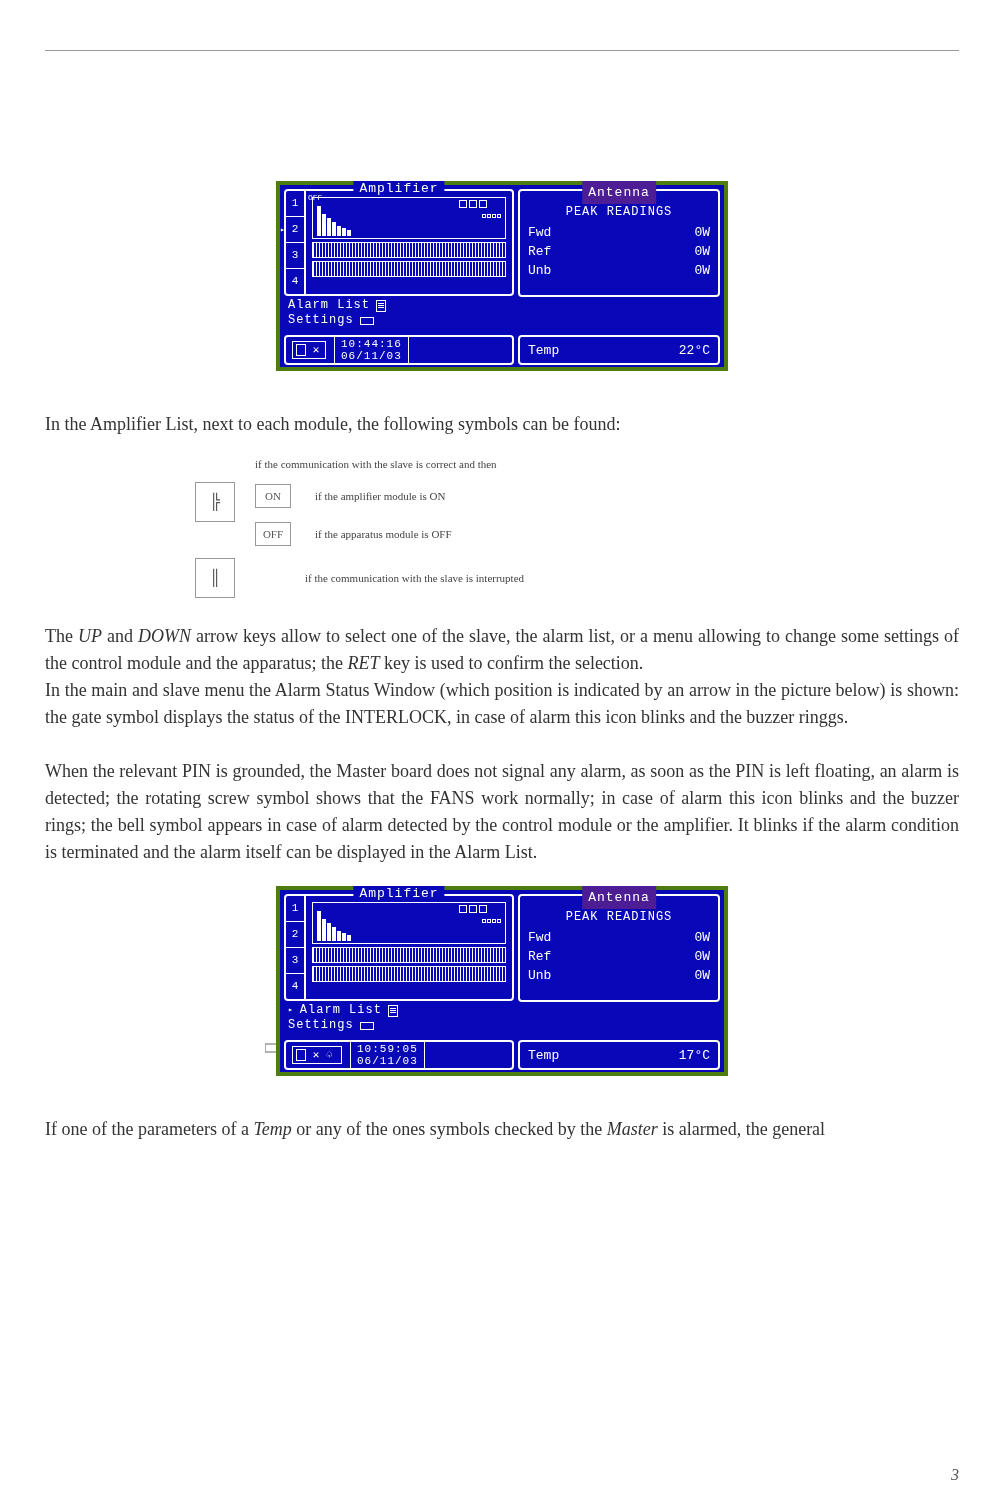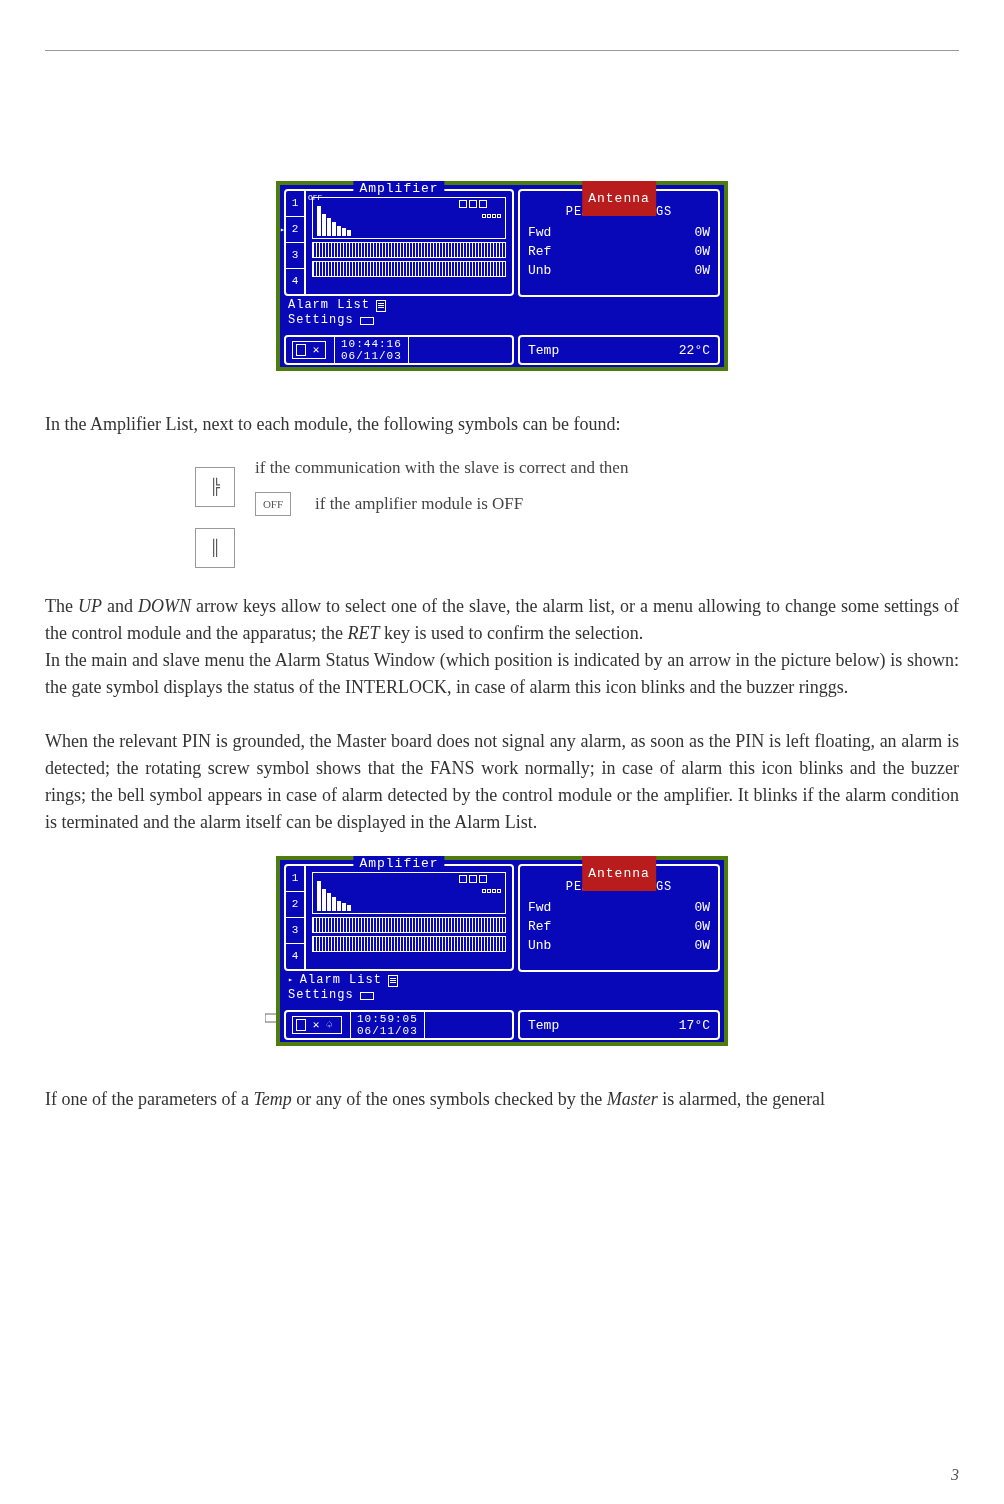--- a/index.html
+++ b/index.html
@@ -188,24 +188,24 @@
       border-radius: 4px;
       height: 108px;
       position: relative;
       padding: 14px 8px 4px 8px;
     }
     .lcd-ant-title {
       position: absolute;
       top: -10px;
       left: 50%;
       transform: translateX(-50%);
-      background: #b91c1c;
+      background: #4c1d95;
       color: #fff;
       font-size: 13px;
-      padding: 10px 6px;
+      padding: 4px 6px;
       letter-spacing: 1px;
     }
     .lcd-ant-sub {
       color: #fff;
       font-size: 12px;
       text-align: center;
       letter-spacing: 1px;
       margin-bottom: 4px;
     }
     .lcd-ant-row {
@@ -303,21 +303,21 @@
     .symbol-small-box {
       width: 36px;
       height: 24px;
       border: 1px solid #999;
       display: flex;
       align-items: center;
       justify-content: center;
       font-size: 11px;
       color: #555;
     }
-    .symbol-text { font-size: 17px; color: #444; }
+    .symbol-text { font-size: 11px; color: #444; }
     .indent-row {
       display: flex;
       align-items: center;
       gap: 24px;
       margin-left: 110px;
     }
     .italic { font-style: italic; }
     .page-num {
       position: absolute;
       bottom: 20px;
@@ -429,27 +429,32 @@
 </div>
 
 <p class="para">In the Amplifier List, next to each module, the following symbols can be found:</p>
 
 <div class="symbol-section">
   <div class="symbol-row">
     <div class="symbol-box">╠</div>
     <div style="display:flex;flex-direction:column;gap:14px">
       <div class="symbol-text">if the communication with the slave is correct and then</div>
       <div class="indent-row" style="margin-left:0">
+        <div class="symbol-small-box">ON</div>
+        <div class="symbol-text">if the amplifier module is ON</div>
+      </div>
+      <div class="indent-row" style="margin-left:0">
         <div class="symbol-small-box">OFF</div>
-        <div class="symbol-text">if the amplifier module is OFF</div>
+        <div class="symbol-text">if the apparatus module is OFF</div>
       </div>
     </div>
   </div>
   <div class="symbol-row">
     <div class="symbol-box">║</div>
+    <div class="symbol-text" style="margin-left:50px">if the communication with the slave is interrupted</div>
   </div>
 </div>
 
 <div class="para">
   <span>The </span><span class="italic">UP</span><span> and </span><span class="italic">DOWN</span><span> arrow keys allow to select one of the slave, the alarm list, or a menu allowing to change some settings of the control module and the apparatus; the </span><span class="italic">RET</span><span> key is used to confirm the selection.</span>
   <br>
   <span>In the main and slave menu the Alarm Status Window (which position is indicated by an arrow in the picture below) is shown: the gate symbol displays the status of the INTERLOCK, in case of alarm this icon blinks and the buzzer ringgs.</span>
   <br>
   <br>
   <span>When the relevant PIN is grounded, the Master board does not signal any alarm, as soon as the PIN is left floating, an alarm is detected; the rotating screw symbol shows that the FANS work normally; in case of alarm this icon blinks and the buzzer rings; the bell symbol appears in case of alarm detected by the control module or the amplifier. It blinks if the alarm condition is terminated and the alarm itself can be displayed in the Alarm List.</span>

